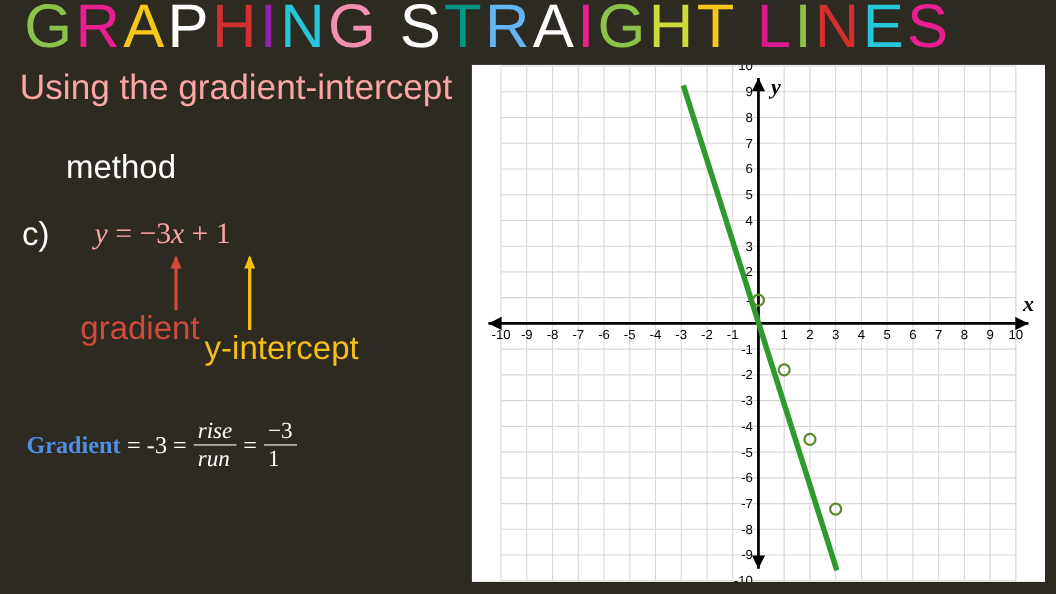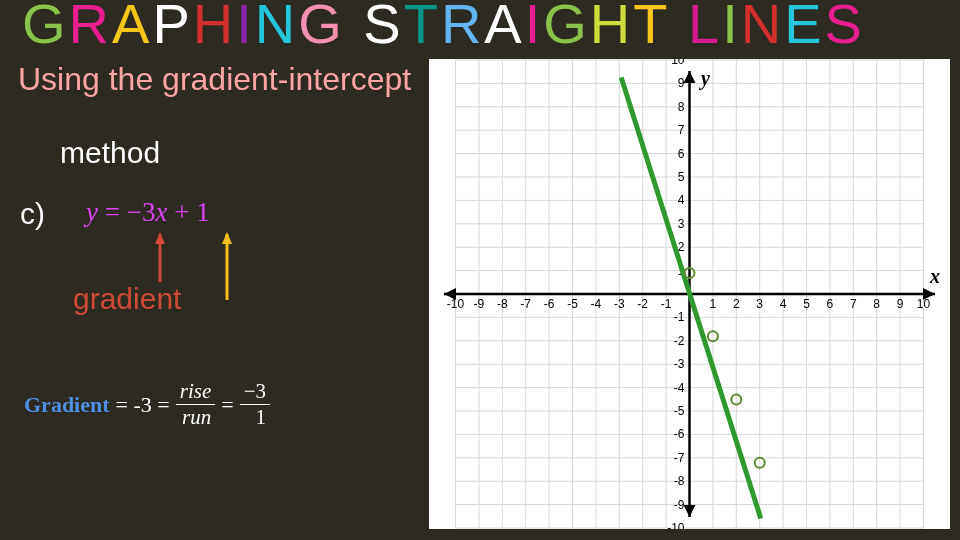--- a/index.html
+++ b/index.html
@@ -74,21 +74,21 @@
     color: #ffffff;
     font-weight: 300;
   }
 
   
   .equation {
     position: absolute;
     left: 86px;
     top: 197px;
     font-size: 27px;
-    color: #d946ef;
+    color: #fca5a5;
     font-family: "Cambria Math", "Times New Roman", serif;
     font-style: italic;
     white-space: nowrap;
   }
   .equation .nonit { font-style: normal; }
 
   
   .gradient-word {
     position: absolute;
     left: 73px;
@@ -118,21 +118,21 @@
     display: flex;
     align-items: center;
     gap: 6px;
     white-space: nowrap;
   }
   .gradformula .blue { color: #4f8fe4; font-style: normal; font-weight: 600; }
   .gradformula .eq { font-style: normal; }
   .frac {
     display: inline-flex;
     flex-direction: column;
-    align-items: flex-end;
+    align-items: flex-start;
     line-height: 1;
     font-style: italic;
   }
   .frac .ftop, .frac .fbot {
     padding: 0 4px;
     font-size: 21px;
   }
   .frac .fbar {
     height: 1px;
     background: #ffffff;
@@ -192,20 +192,21 @@
   <svg style="position:absolute; left:152px; top:234px; width:20px; height:50px; overflow:visible">
     <line x1="8" y1="0" x2="8" y2="48" stroke="#cf4a38" stroke-width="3"></line>
     <polygon points="8,-2 3,10 13,10" fill="#cf4a38"></polygon>
   </svg>
   <svg style="position:absolute; left:219px; top:234px; width:20px; height:68px; overflow:visible">
     <line x1="8" y1="0" x2="8" y2="66" stroke="#f6be1a" stroke-width="3"></line>
     <polygon points="8,-2 3,10 13,10" fill="#f6be1a"></polygon>
   </svg>
 
   <div class="gradient-word">gradient</div>
+  <div class="yintercept-word">y-intercept</div>
 
   <div class="gradformula">
     <span class="blue">Gradient</span>
     <span class="eq"> = -3 = </span>
     <span class="frac">
       <span class="ftop">rise</span>
       <span class="fbar"></span>
       <span class="fbot">run</span>
     </span>
     <span class="eq"> = </span>

